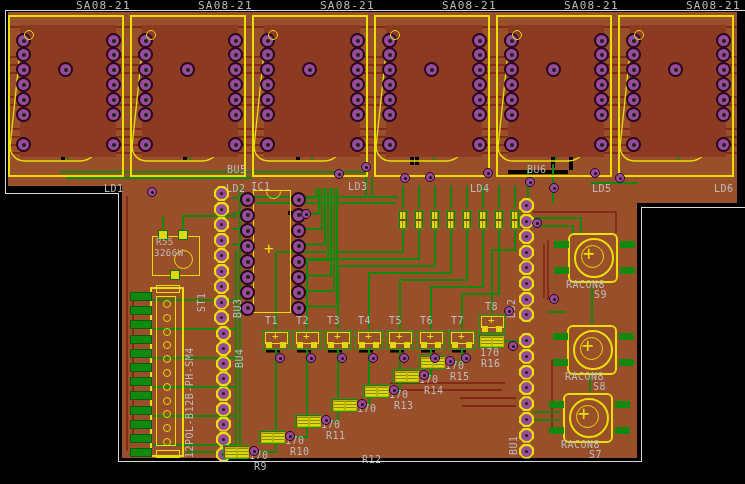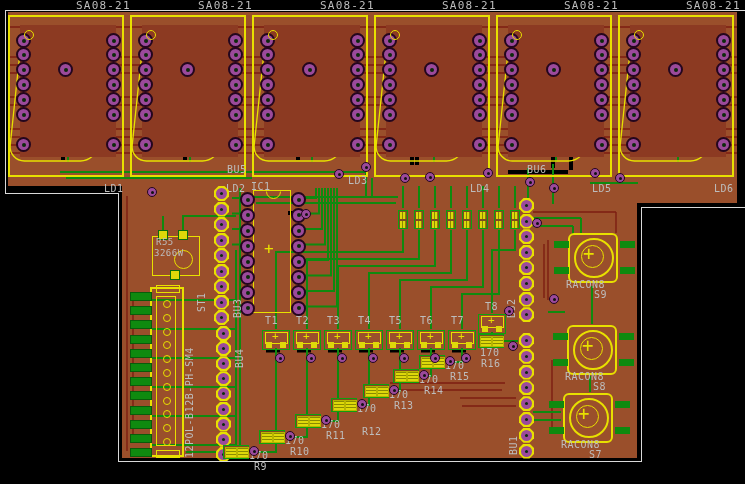--- a/index.html
+++ b/index.html
@@ -260,21 +260,21 @@
       <div class="pad" style="left: 6px; top: 75px;"></div>
       <div class="pad" style="left: 96px; top: 75px;"></div>
       <div class="pad" style="left: 6px; top: 90px;"></div>
       <div class="pad" style="left: 96px; top: 90px;"></div>
       <div class="pad" style="left: 6px; top: 120px;"></div>
       <div class="pad" style="left: 96px; top: 120px;"></div>
       <div class="pad" style="left: 48px; top: 45px;"></div>
       <div class="ycirc" style="left: 14px; top: 13px;"></div>
     </div>
     <div class="lbl big" style="left: 320px; top: 0px;">SA08-21</div>
-    <div class="lbl" style="left: 348px; top: 175px;">LD3</div>
+    <div class="lbl" style="left: 348px; top: 181px;">LD3</div>
     <div class="display" style="left: 374px; top: 15px;">
       <div class="dispfill" style="left: 10px; top: 8px; width: 96px; height: 132px;"></div>
       <div class="pad" style="left: 6px; top: 16px;"></div>
       <div class="pad" style="left: 96px; top: 16px;"></div>
       <div class="pad" style="left: 6px; top: 30px;"></div>
       <div class="pad" style="left: 96px; top: 30px;"></div>
       <div class="pad" style="left: 6px; top: 45px;"></div>
       <div class="pad" style="left: 96px; top: 45px;"></div>
       <div class="pad" style="left: 6px; top: 60px;"></div>
       <div class="pad" style="left: 96px; top: 60px;"></div>
@@ -567,21 +567,21 @@
       <b style="left: 1px;"></b>
       <b style="left: 13px;"></b>
     </div>
     <div class="lbl" style="left: 321px; top: 419px;">170</div>
     <div class="lbl" style="left: 326px; top: 430px;">R11</div>
     <div class="res" style="left: 331px; top: 398px;">
       <b style="left: 1px;"></b>
       <b style="left: 13px;"></b>
     </div>
     <div class="lbl" style="left: 357px; top: 403px;">170</div>
-    <div class="lbl" style="left: 362px; top: 402px; margin-top: 24px;">R12</div>
+    <div class="lbl" style="left: 362px; top: 430px; margin-top: 24px;">R12</div>
     <div class="res" style="left: 363px; top: 384px;">
       <b style="left: 1px;"></b>
       <b style="left: 13px;"></b>
     </div>
     <div class="lbl" style="left: 389px; top: 389px;">170</div>
     <div class="lbl" style="left: 394px; top: 400px;">R13</div>
     <div class="res" style="left: 393px; top: 369px;">
       <b style="left: 1px;"></b>
       <b style="left: 13px;"></b>
     </div>

